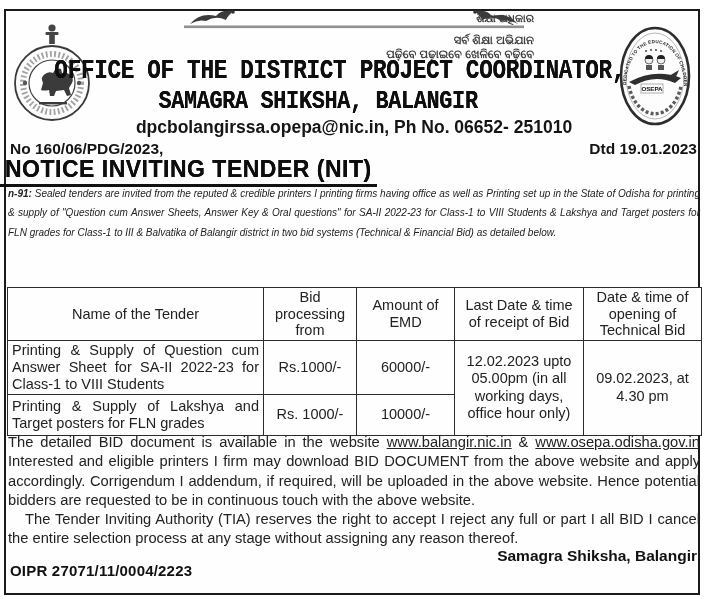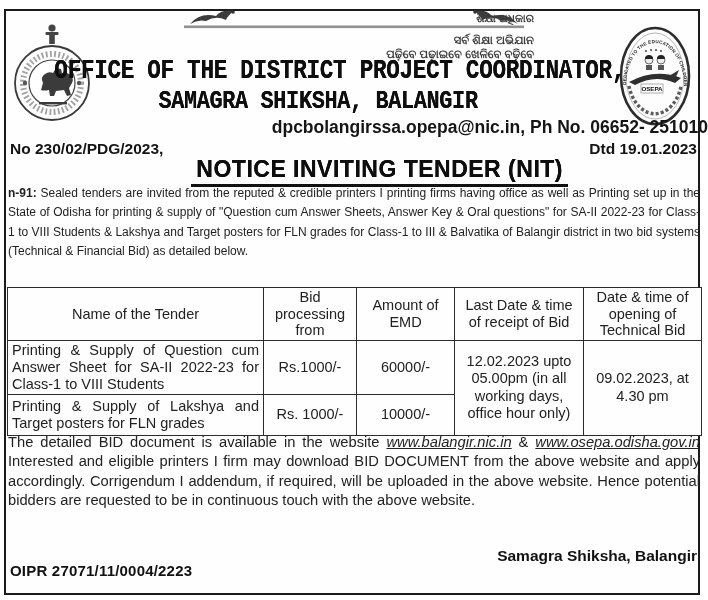--- a/index.html
+++ b/index.html
@@ -30,58 +30,58 @@
     white-space:nowrap;
     font-family:Liberation Mono, monospace;
   }
   .office .cond {
     display:inline-block; transform:scaleX(0.84); transform-origin:50% 50%;
     letter-spacing:-0.4px;
   }
   .office.line1 { top:56px; font-size:27px; }
   .office.line2 { top:86px; font-size:26px; }
   .contact {
-    position:absolute; top:117px; left:0; width:708px; text-align:right;
+    position:absolute; top:117px; left:0; width:708px; text-align:center;
     font-weight:bold; font-size:17.5px; color:#151515;
   }
   .refrow {
     position:absolute; top:140px; left:10px; right:11px;
     display:flex; justify-content:space-between;
     font-weight:bold; font-size:15.5px; color:#141414;
   }
-  .nit-wrap { position:absolute; top:156px; left:0; width:568px; text-align:right; }
+  .nit-wrap { position:absolute; top:156px; left:0; width:568px; text-align:left; }
   .nit {
     display:inline-block; font-size:23px; font-weight:bold; letter-spacing:0.5px;
     color:#0d0d0d; border-bottom:3.5px solid #111; padding:0 5px 1px 5px;
     text-shadow:0 0 0.4px #000;
   }
   
   .intro {
     position:absolute; top:184px; left:8px; width:692px;
-    font-size:12px; line-height:19.3px; text-align:justify; color:#222;
+    font-size:10px; line-height:19.3px; text-align:justify; color:#222;font-style:italic;
   }
   .intro .pfx { font-weight:bold; }
   
   table.tender {
     position:absolute; top:287px; left:7px; width:694px;
     border-collapse:collapse; table-layout:fixed;
     font-size:14.5px; color:#222; background:#fefefe;
   }
   table.tender th, table.tender td { border:1.7px solid #2b2b2b; padding:1px 4px; vertical-align:middle; }
   table.tender th { font-weight:normal; text-align:center; line-height:16.5px; }
   td.cell-name   { text-align:justify; line-height:17.2px; padding:1px 3px; }
   td.cell-center { text-align:center;  line-height:17.5px; }
   
   .footer {
     position:absolute; top:433px; left:8px; width:692px;
     font-size:14.7px; line-height:19.3px; text-align:justify; color:#222;
   }
   .footer p { margin:0; }
   .footer p.p2 { text-indent:17px; }
-  .link { text-decoration:underline;font-style:italic; }
+  .link { text-decoration:underline; }
   .oipr {
     position:absolute; left:10px; top:562px;
     font-weight:bold; font-size:15px; letter-spacing:0.2px; color:#111;
   }
   .sig {
     position:absolute; right:11px; top:545px; text-align:right;
     font-weight:bold; font-size:15.5px; line-height:21px; color:#111;
   }
 </style>
 </head>
@@ -145,21 +145,21 @@
 <div class="office line1">
   <span class="cond">OFFICE OF THE DISTRICT PROJECT COORDINATOR,</span>
 </div>
 <div class="office line2">
   <span class="cond">SAMAGRA SHIKSHA, BALANGIR</span>
 </div>
 
 <div class="contact">dpcbolangirssa.opepa@nic.in, Ph No. 06652- 251010</div>
 
 <div class="refrow">
-  <span>No 230/02/PDG/2023,</span>
+  <span>No 160/06/PDG/2023,</span>
   <span>Dtd 19.01.2023</span>
 </div>
 
 <div class="nit-wrap">
   <span class="nit">NOTICE INVITING TENDER (NIT)</span>
 </div>
 
 <div class="intro">
   <span class="pfx">n-91:</span><span> Sealed tenders are invited from the reputed &amp; credible printers I printing firms having office as well as Printing set up in the State of Odisha for printing &amp; supply of "Question cum Answer Sheets, Answer Key &amp; Oral questions" for SA-II 2022-23 for Class-1 to VIII Students &amp; Lakshya and Target posters for FLN grades for Class-1 to III &amp; Balvatika of Balangir district in two bid systems (Technical &amp; Financial Bid) as detailed below.</span>
 </div>
@@ -190,19 +190,20 @@
   <tr style="height:41px">
     <td class="cell-name">Printing &amp; Supply of Lakshya and Target posters for FLN grades</td>
     <td class="cell-center">Rs. 1000/-</td>
     <td class="cell-center">10000/-</td>
   </tr>
 </tbody>
   </table>
 
 <div class="footer">
   <p><span>The detailed BID document is available in the website </span><span class="link">www.balangir.nic.in</span><span> &amp; </span><span class="link">www.osepa.odisha.gov.in</span><span> Interested and eligible printers I firm may download BID DOCUMENT from the above website and apply accordingly. Corrigendum I addendum, if required, will be uploaded in the above website. Hence potential bidders are requested to be in continuous touch with the above website.</span></p>
+  <p class="p2">The Tender Inviting Authority (TIA) reserves the right to accept I reject any full or part I all BID I cancel the entire selection process at any stage without assigning any reason thereof.</p>
 </div>
 
 <div class="oipr">OIPR 27071/11/0004/2223</div>
 
 <div class="sig">
   <div>Samagra Shiksha, Balangir</div>
 </div>
 
 </body></html>

